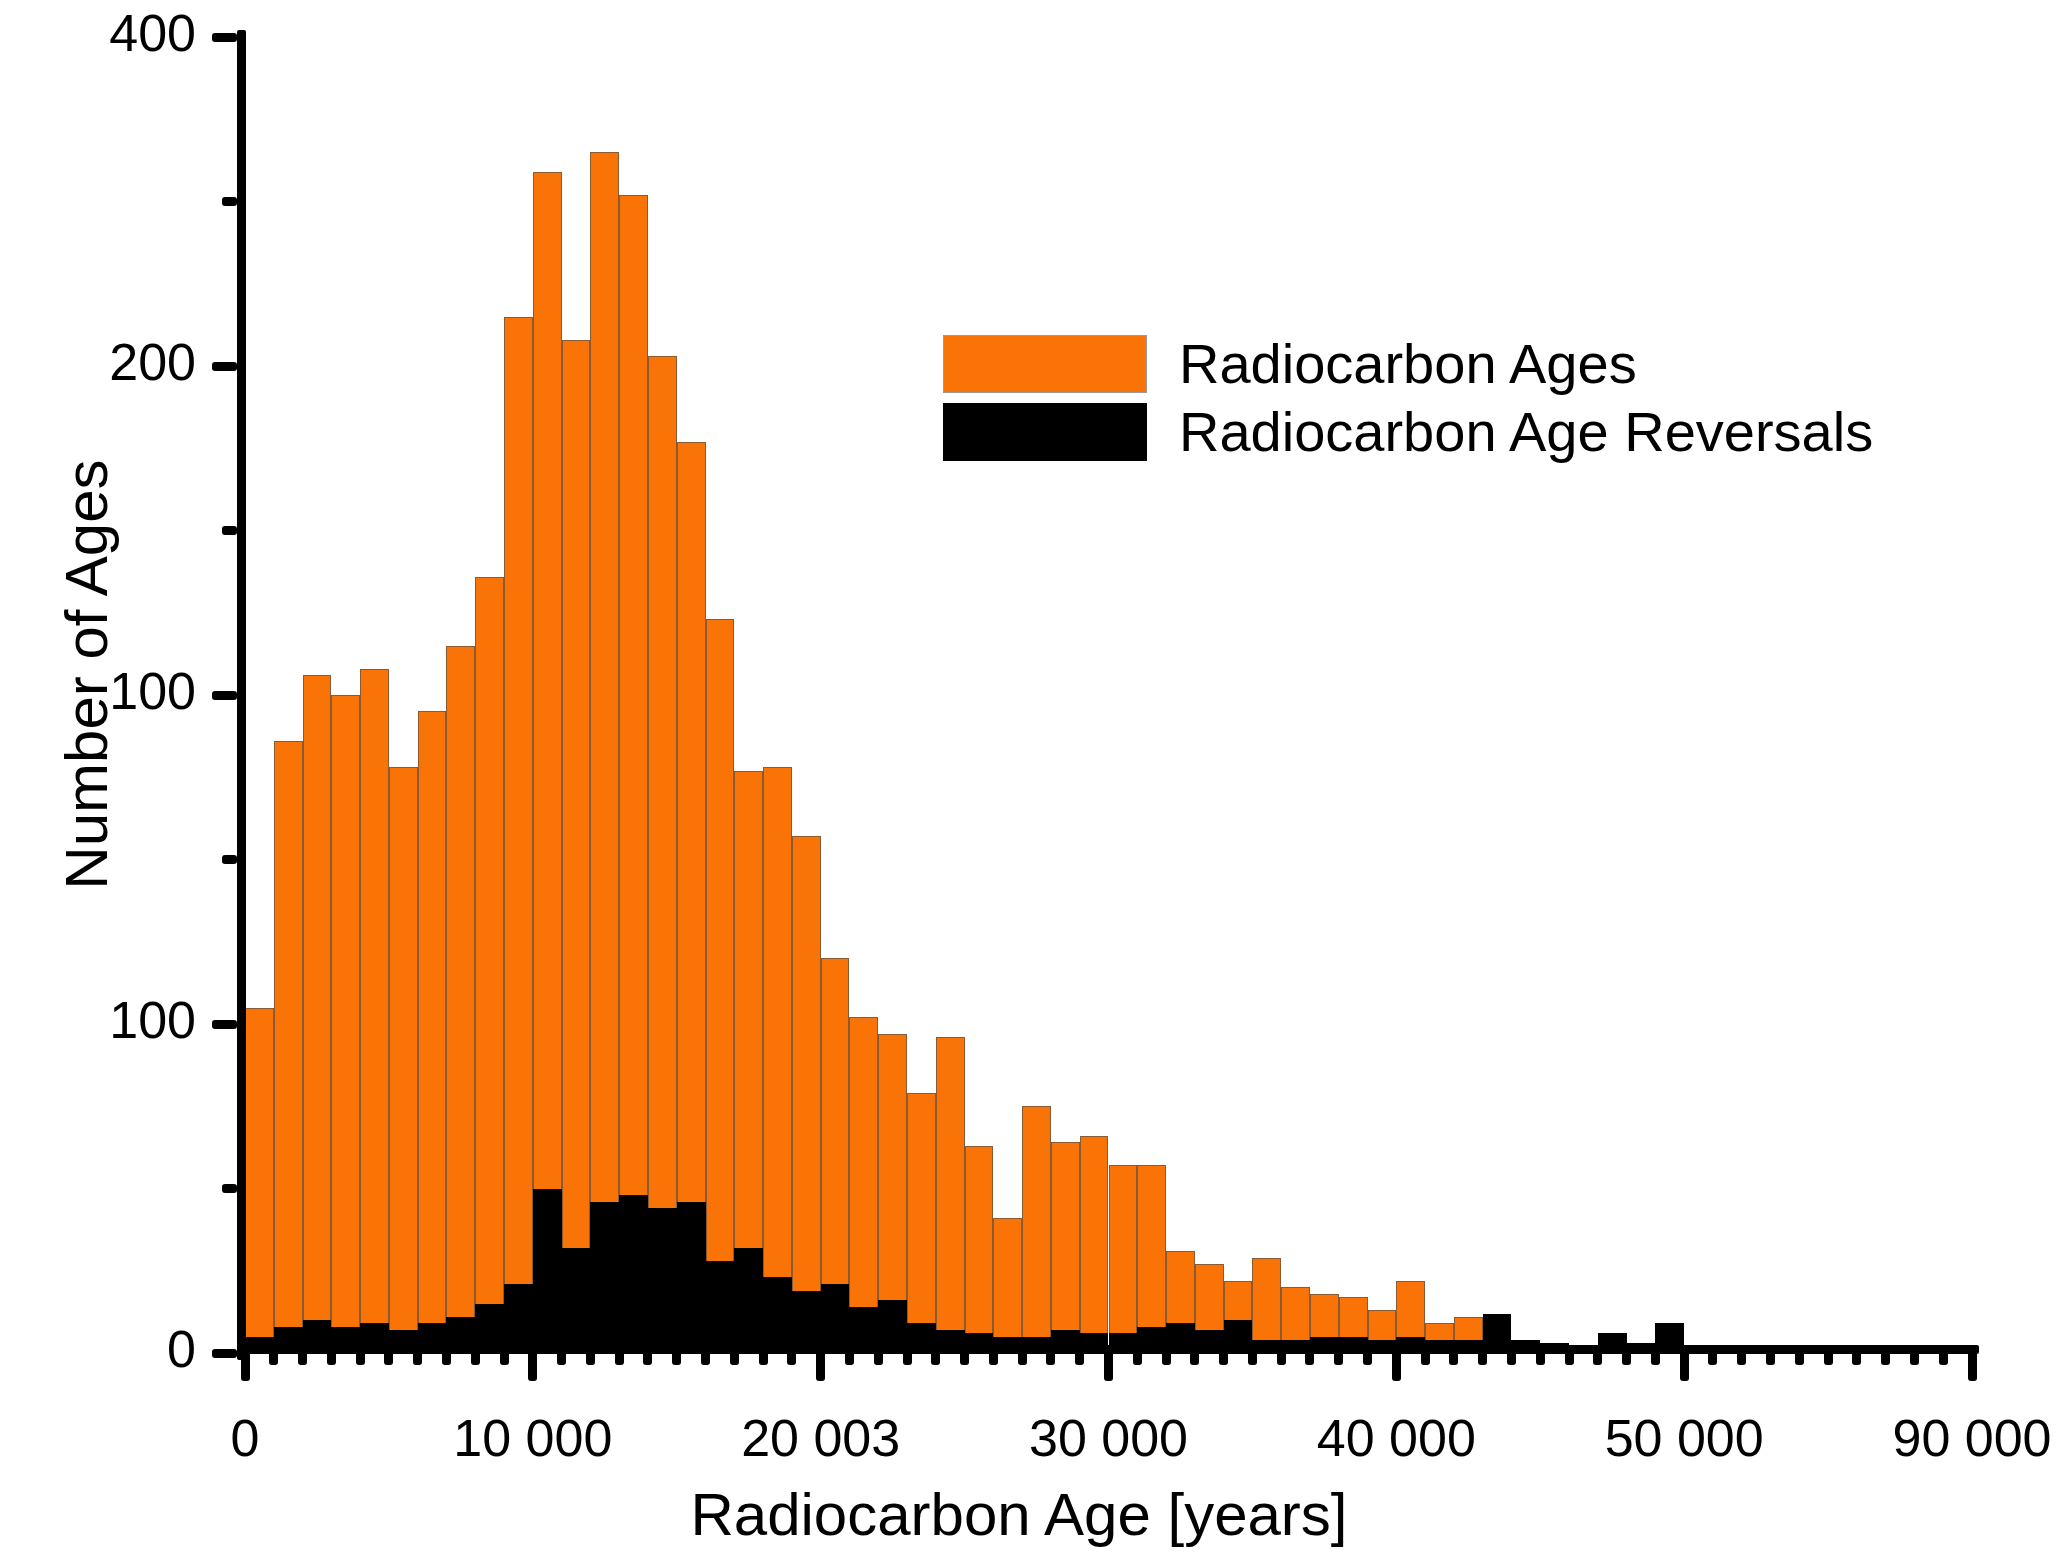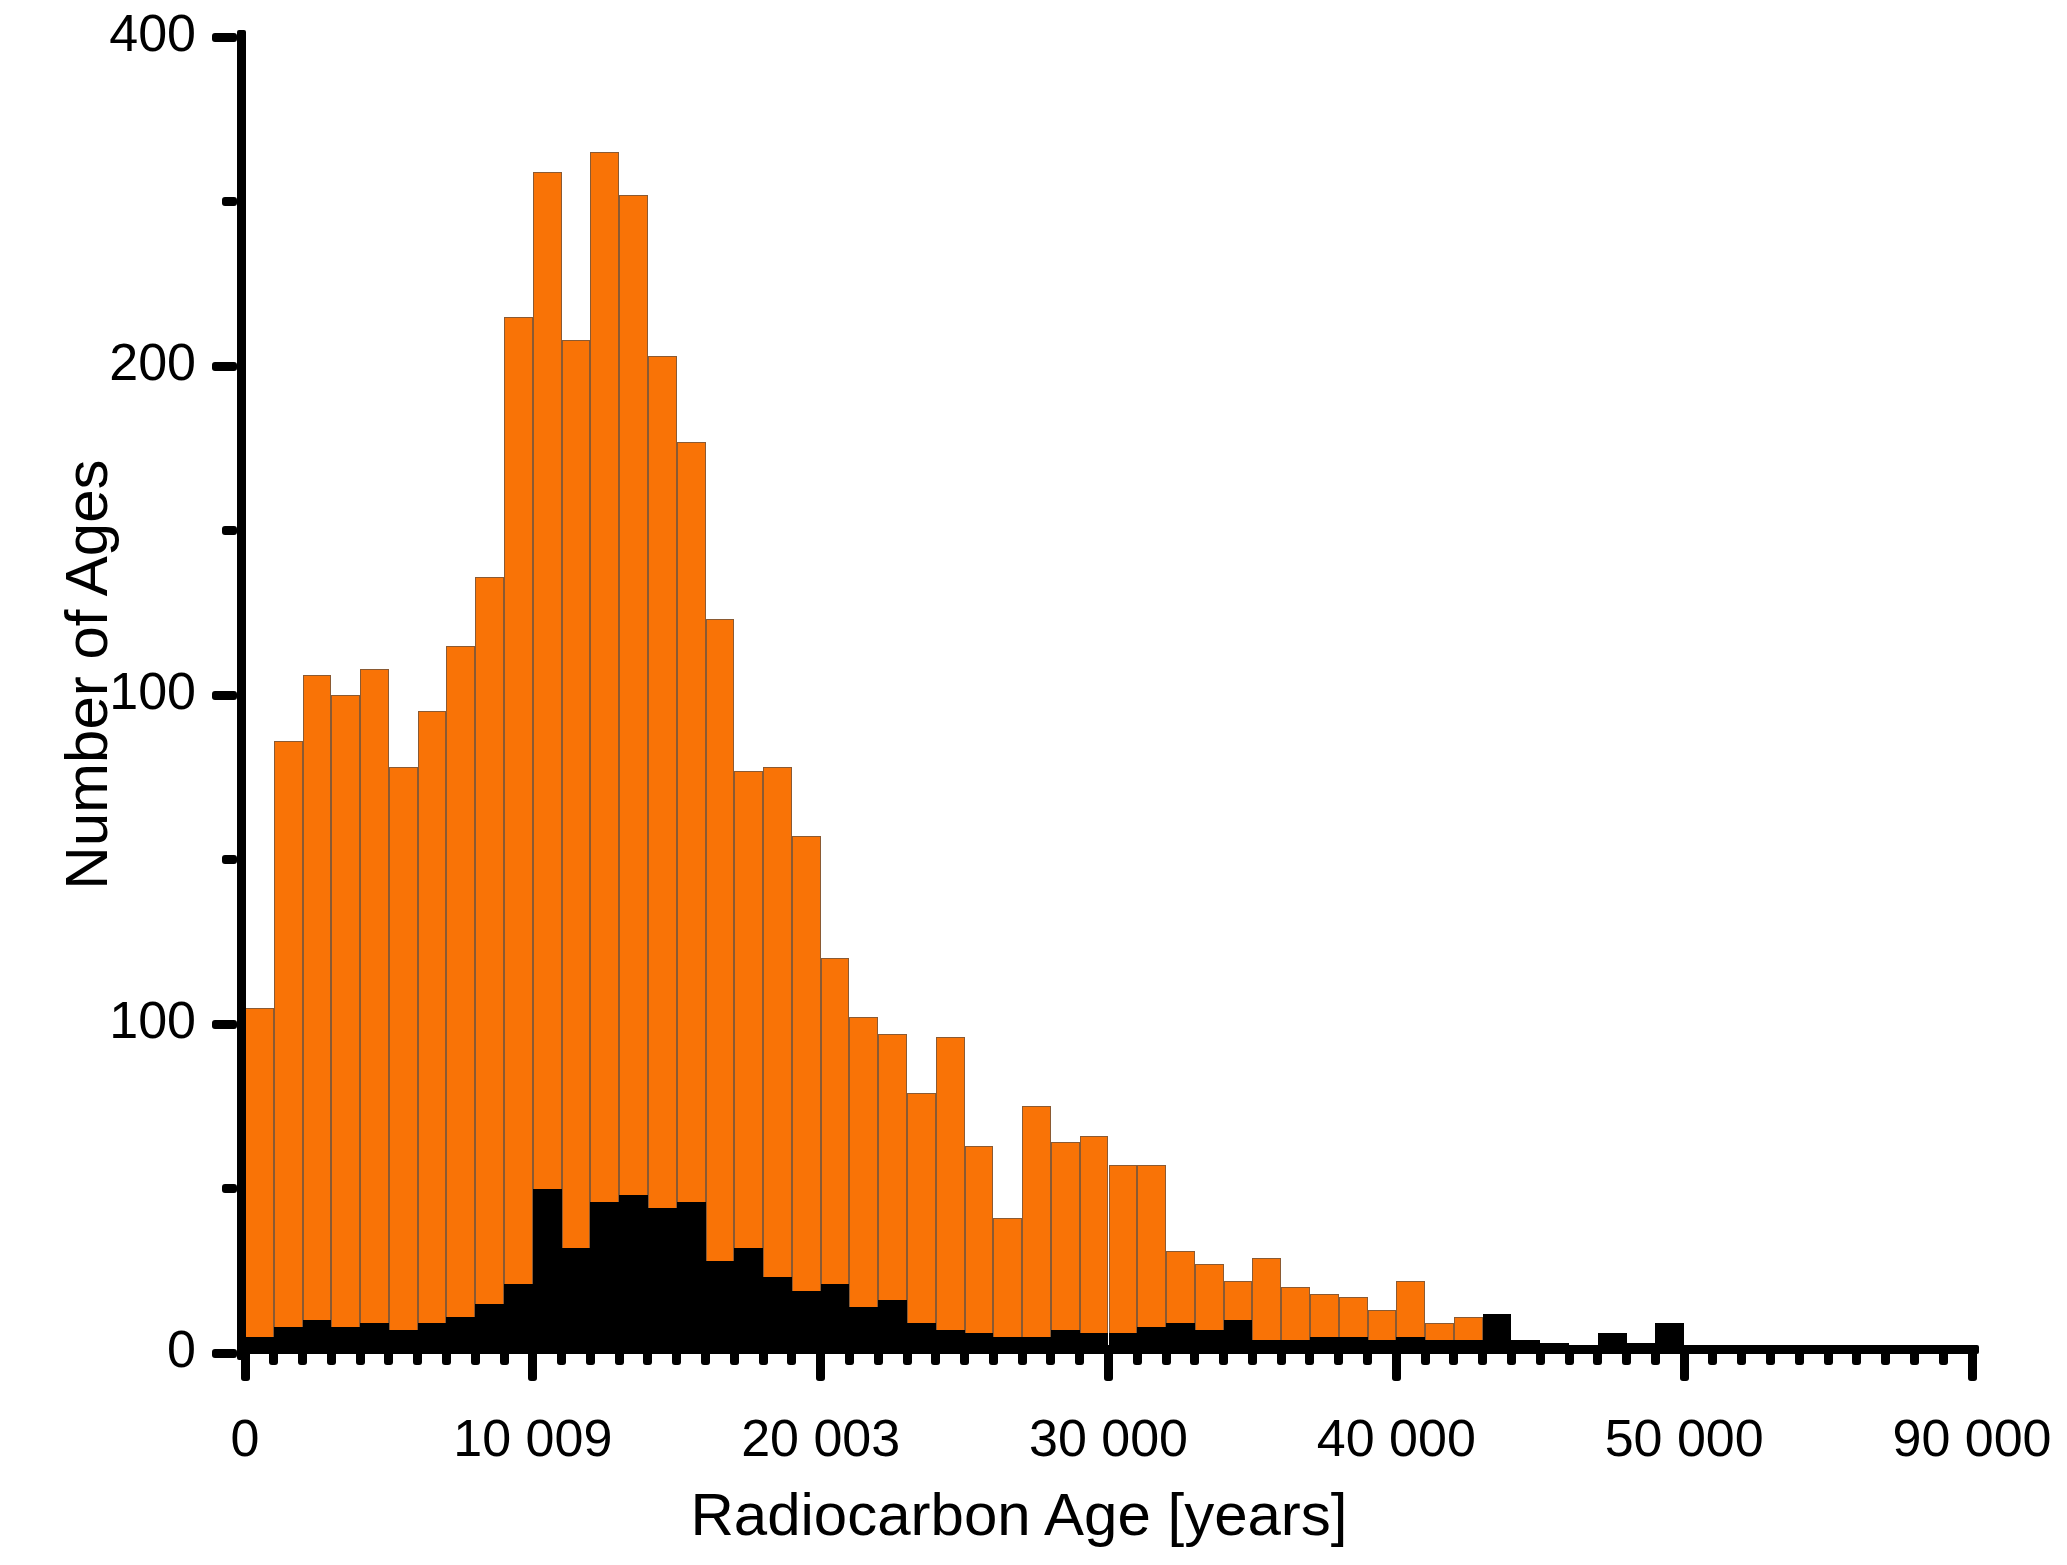--- a/index.html
+++ b/index.html
@@ -303,21 +303,21 @@
       <div class="ylabel" style="right: auto; left: 0px; width: 196px; top: 7px;">400</div>
       <div class="ytick-minor" style="left: 222px; top: 1184px;"></div>
       <div class="ytick-minor" style="left: 222px; top: 855px;"></div>
       <div class="ytick-minor" style="left: 222px; top: 526px;"></div>
       <div class="ytick-minor" style="left: 222px; top: 197px;"></div>
     </div>
   <div id="x-ticks">
       <div class="xtick-major" style="left: 240.5px; top: 1345px;"></div>
       <div class="xlabel" style="left: 245px; top: 1412px;">0</div>
       <div class="xtick-major" style="left: 528.333px; top: 1345px;"></div>
-      <div class="xlabel" style="left: 532.833px; top: 1412px;">10 009</div>
+      <div class="xlabel" style="left: 532.833px; top: 1412px;">10 000</div>
       <div class="xtick-major" style="left: 816.167px; top: 1345px;"></div>
       <div class="xlabel" style="left: 820.667px; top: 1412px;">20 003</div>
       <div class="xtick-major" style="left: 1104px; top: 1345px;"></div>
       <div class="xlabel" style="left: 1108.5px; top: 1412px;">30 000</div>
       <div class="xtick-major" style="left: 1391.83px; top: 1345px;"></div>
       <div class="xlabel" style="left: 1396.33px; top: 1412px;">40 000</div>
       <div class="xtick-major" style="left: 1679.67px; top: 1345px;"></div>
       <div class="xlabel" style="left: 1684.17px; top: 1412px;">50 000</div>
       <div class="xtick-major" style="left: 1967.5px; top: 1345px;"></div>
       <div class="xlabel" style="left: 1972px; top: 1412px;">90 000</div>
@@ -373,14 +373,24 @@
       <div class="xtick-minor" style="left: 1823.58px; top: 1345px;"></div>
       <div class="xtick-minor" style="left: 1852.37px; top: 1345px;"></div>
       <div class="xtick-minor" style="left: 1881.15px; top: 1345px;"></div>
       <div class="xtick-minor" style="left: 1909.93px; top: 1345px;"></div>
       <div class="xtick-minor" style="left: 1938.72px; top: 1345px;"></div>
     </div>
 
   <div id="y-axis-title">Number of Ages</div>
   <div id="x-axis-title">Radiocarbon Age [years]</div>
 
+  <div id="legend">
+    <div class="legend-row">
+      <div class="legend-swatch orange"></div>
+      <div class="legend-label">Radiocarbon Ages</div>
+    </div>
+    <div class="legend-row">
+      <div class="legend-swatch black"></div>
+      <div class="legend-label">Radiocarbon Age Reversals</div>
+    </div>
+  </div>
 
 </div>
 
 </body></html>

